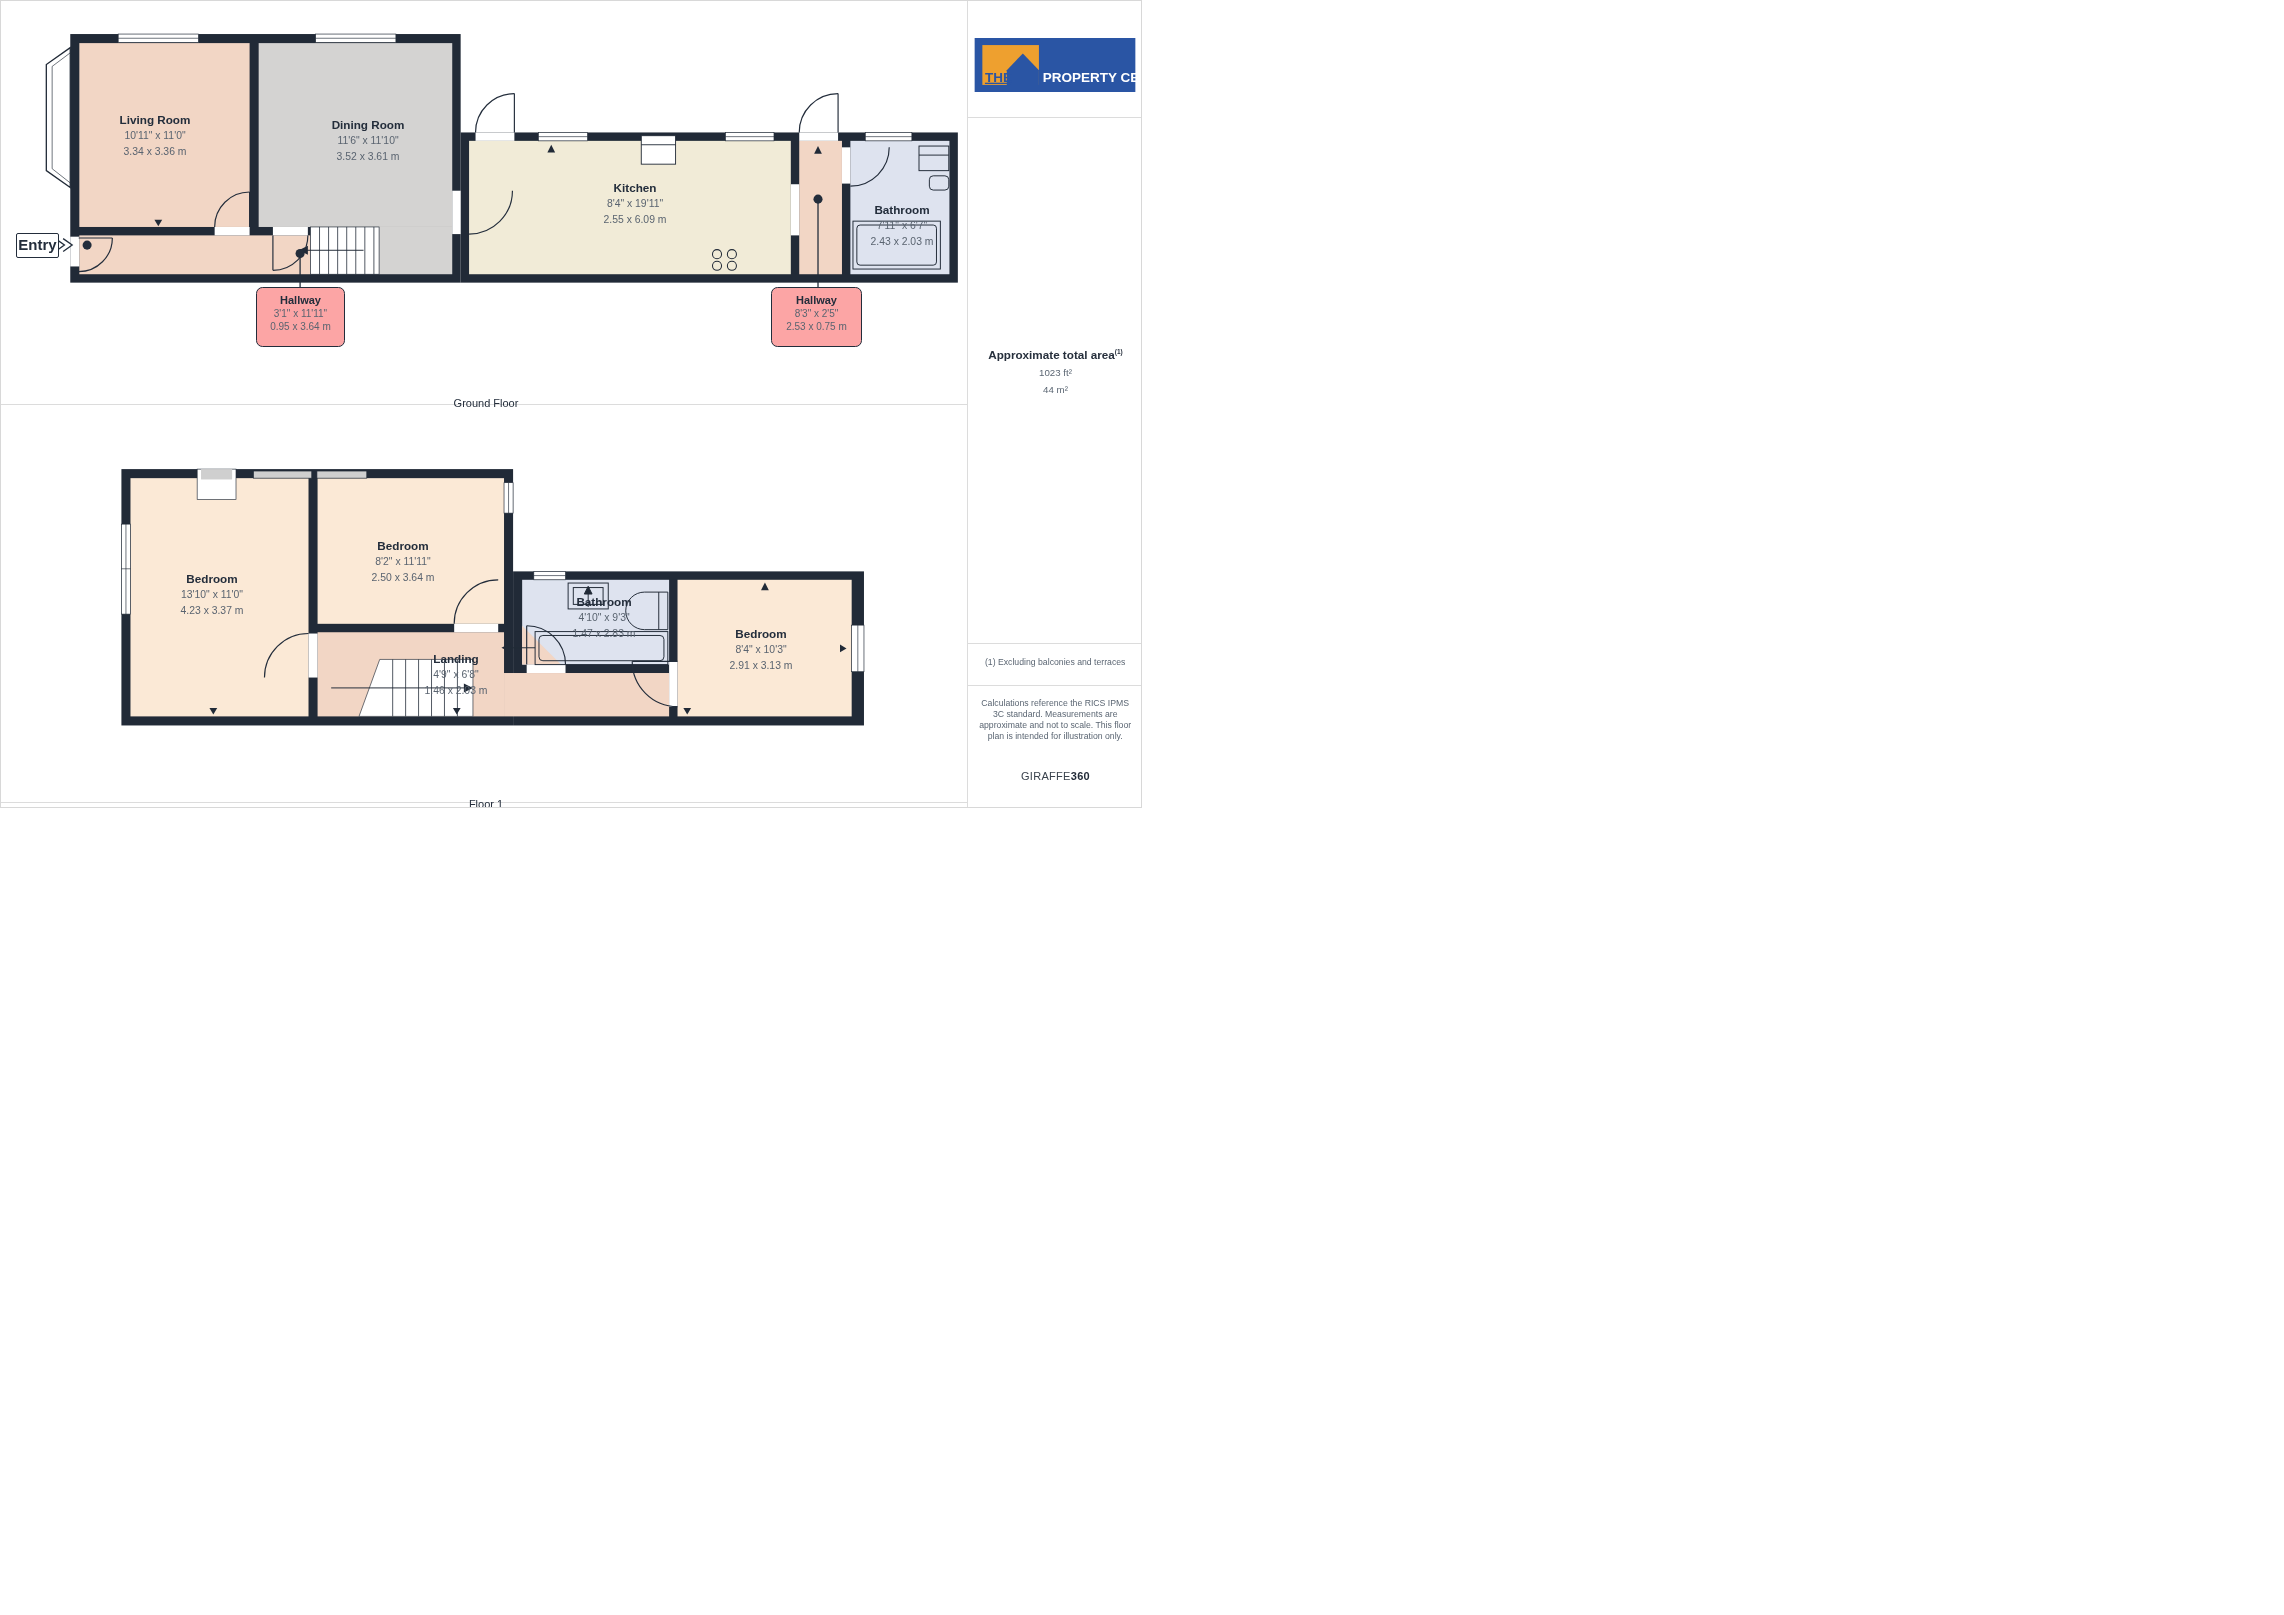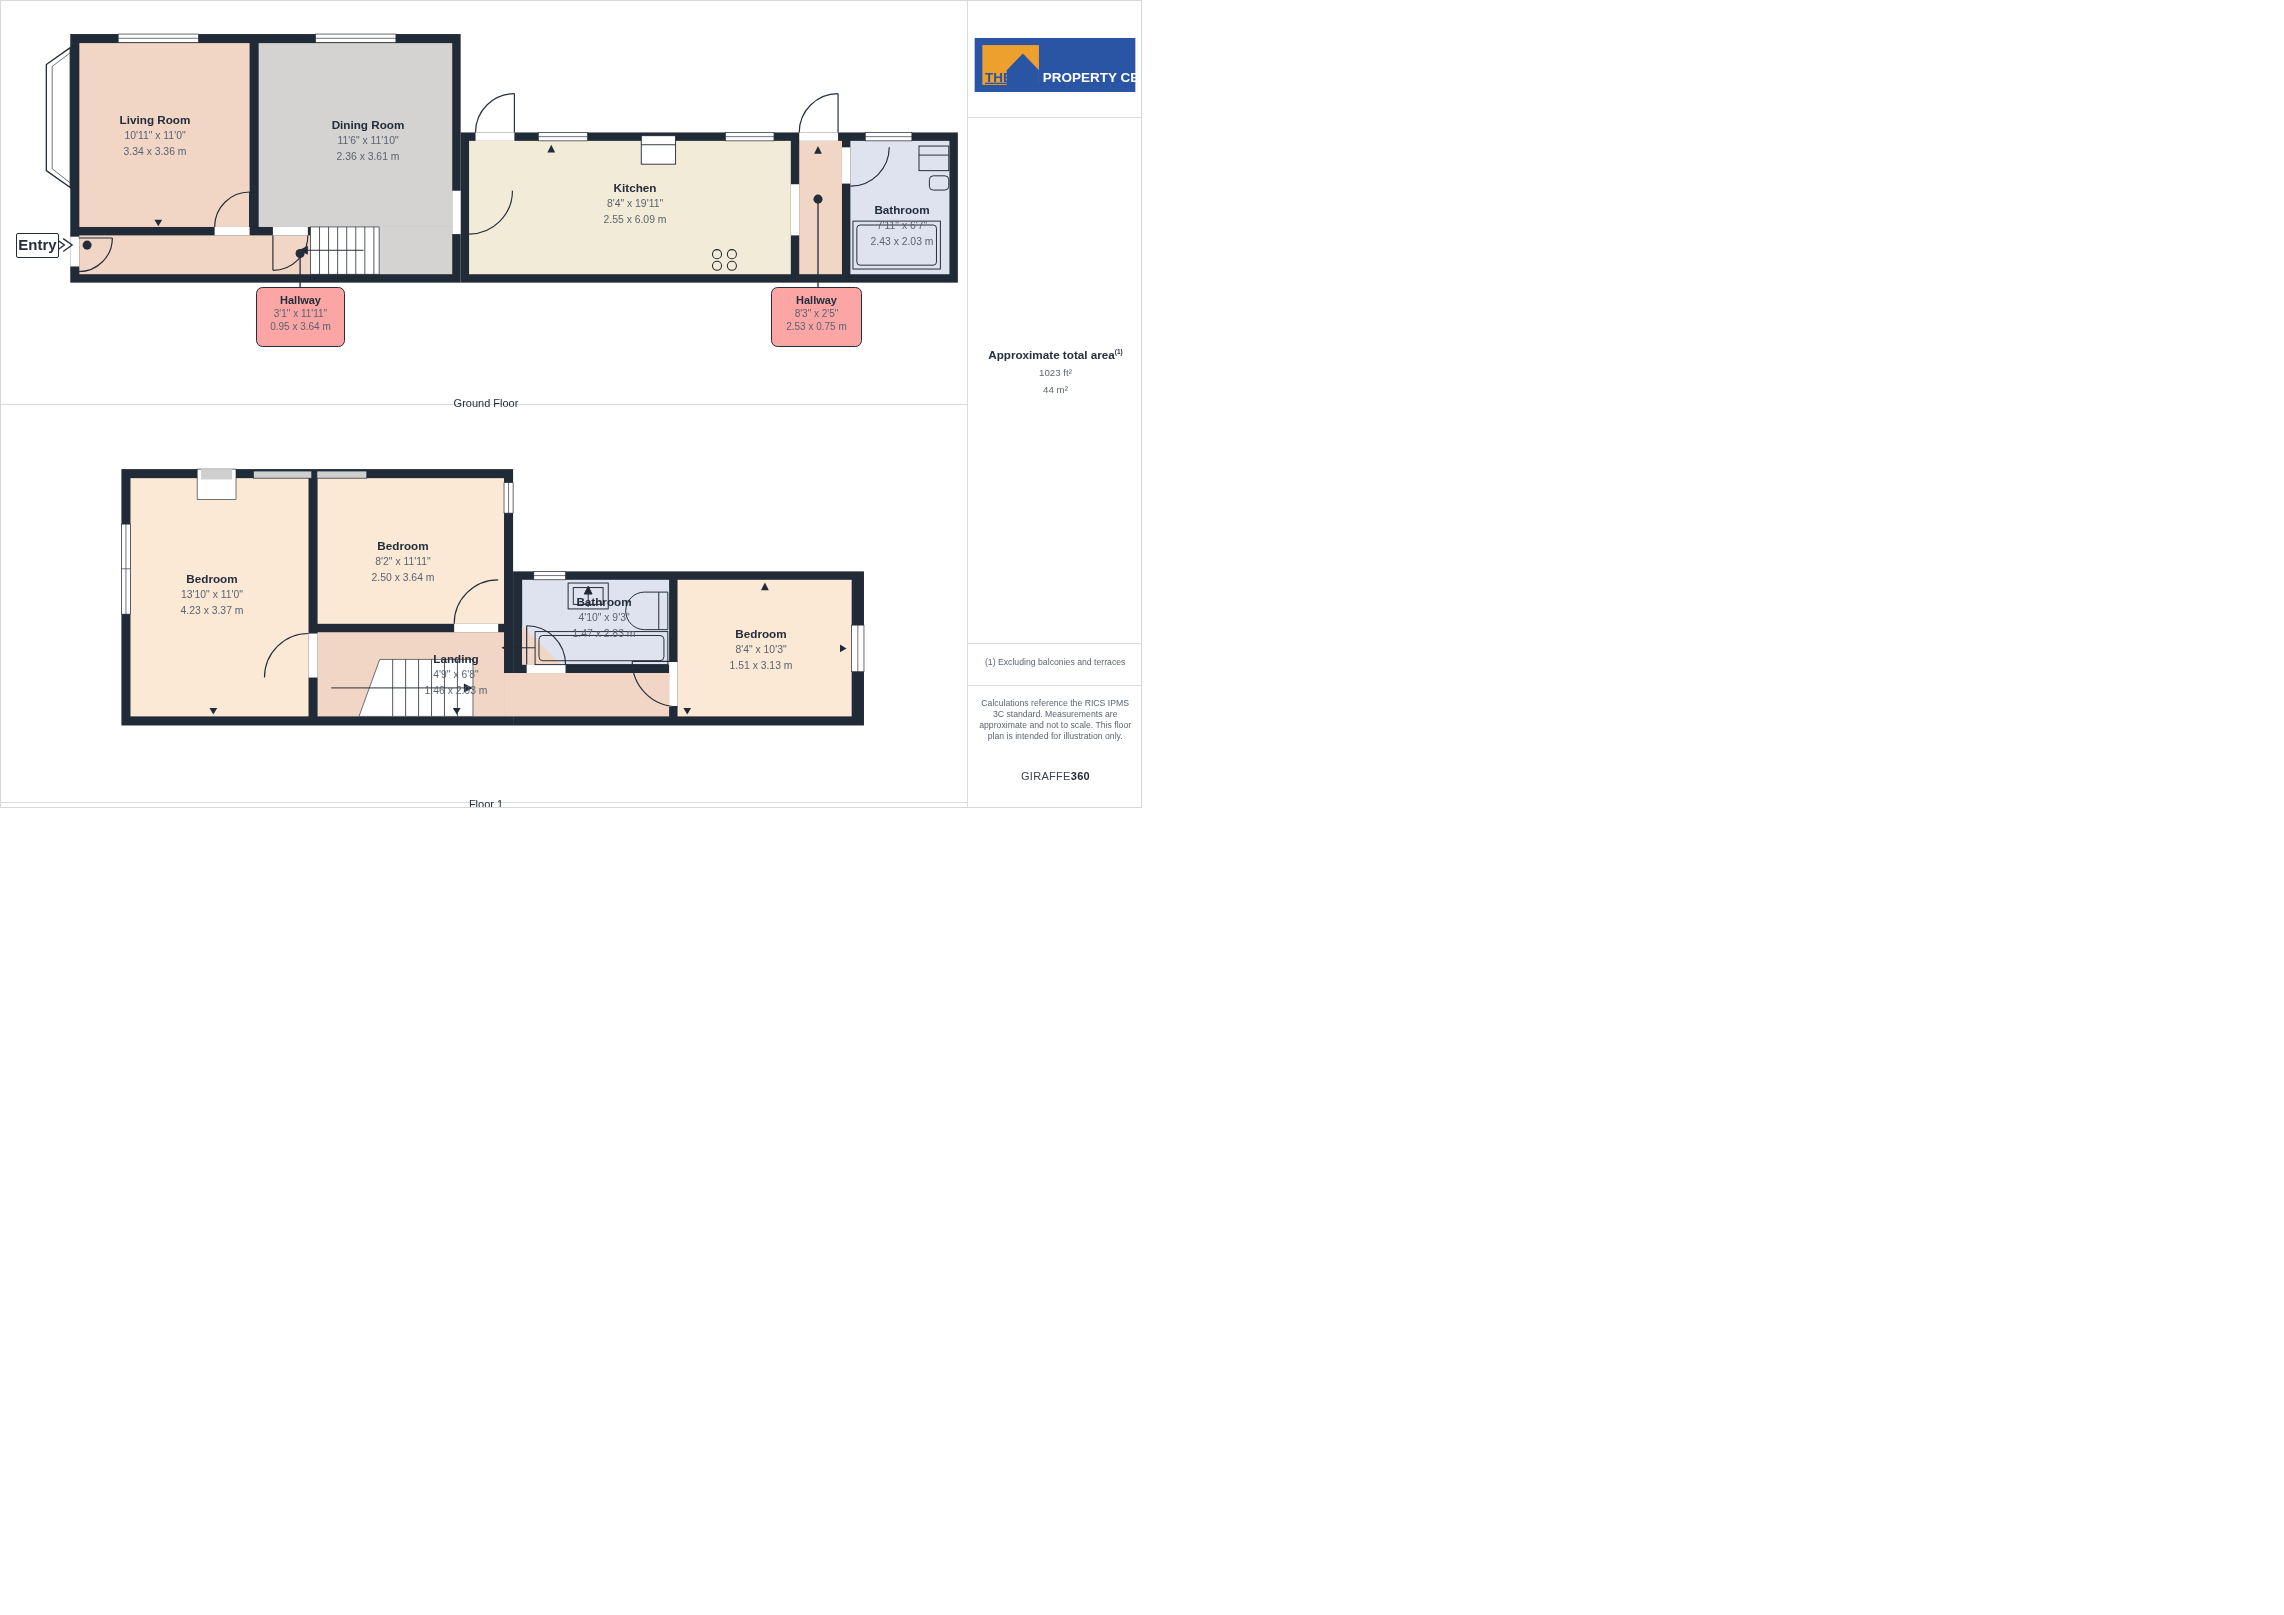--- a/index.html
+++ b/index.html
@@ -231,21 +231,21 @@
   </svg>
 
   <div class="room-label" style="left:83px;top:111px;">
     <div class="rname">Living Room</div>
     <div class="rdim">10'11" x 11'0"</div>
     <div class="rdim">3.34 x 3.36 m</div>
   </div>
   <div class="room-label" style="left:296px;top:116px;">
     <div class="rname">Dining Room</div>
     <div class="rdim">11'6" x 11'10"</div>
-    <div class="rdim">2.36 x 3.61 m</div>
+    <div class="rdim">3.52 x 3.61 m</div>
   </div>
   <div class="room-label" style="left:563px;top:179px;">
     <div class="rname">Kitchen</div>
     <div class="rdim">8'4" x 19'11"</div>
     <div class="rdim">2.55 x 6.09 m</div>
   </div>
   <div class="room-label" style="left:830px;top:201px;">
     <div class="rname">Bathroom</div>
     <div class="rdim">7'11" x 6'7"</div>
     <div class="rdim">2.43 x 2.03 m</div>
@@ -277,21 +277,21 @@
     <div class="rdim">2.50 x 3.64 m</div>
   </div>
   <div class="room-label" style="left:532px;top:593px;">
     <div class="rname">Bathroom</div>
     <div class="rdim">4'10" x 9'3"</div>
     <div class="rdim">1.47 x 2.83 m</div>
   </div>
   <div class="room-label" style="left:689px;top:625px;">
     <div class="rname">Bedroom</div>
     <div class="rdim">8'4" x 10'3"</div>
-    <div class="rdim">1.51 x 3.13 m</div>
+    <div class="rdim">2.91 x 3.13 m</div>
   </div>
   <div class="room-label" style="left:384px;top:650px;">
     <div class="rname">Landing</div>
     <div class="rdim">4'9" x 6'8"</div>
     <div class="rdim">1.46 x 2.03 m</div>
   </div>
 
   <div class="floor-label" style="left:414px;top:785px;">Floor 1</div>
 
   <div class="divider-h" style="left:0;top:403px;width:966px;"></div>

